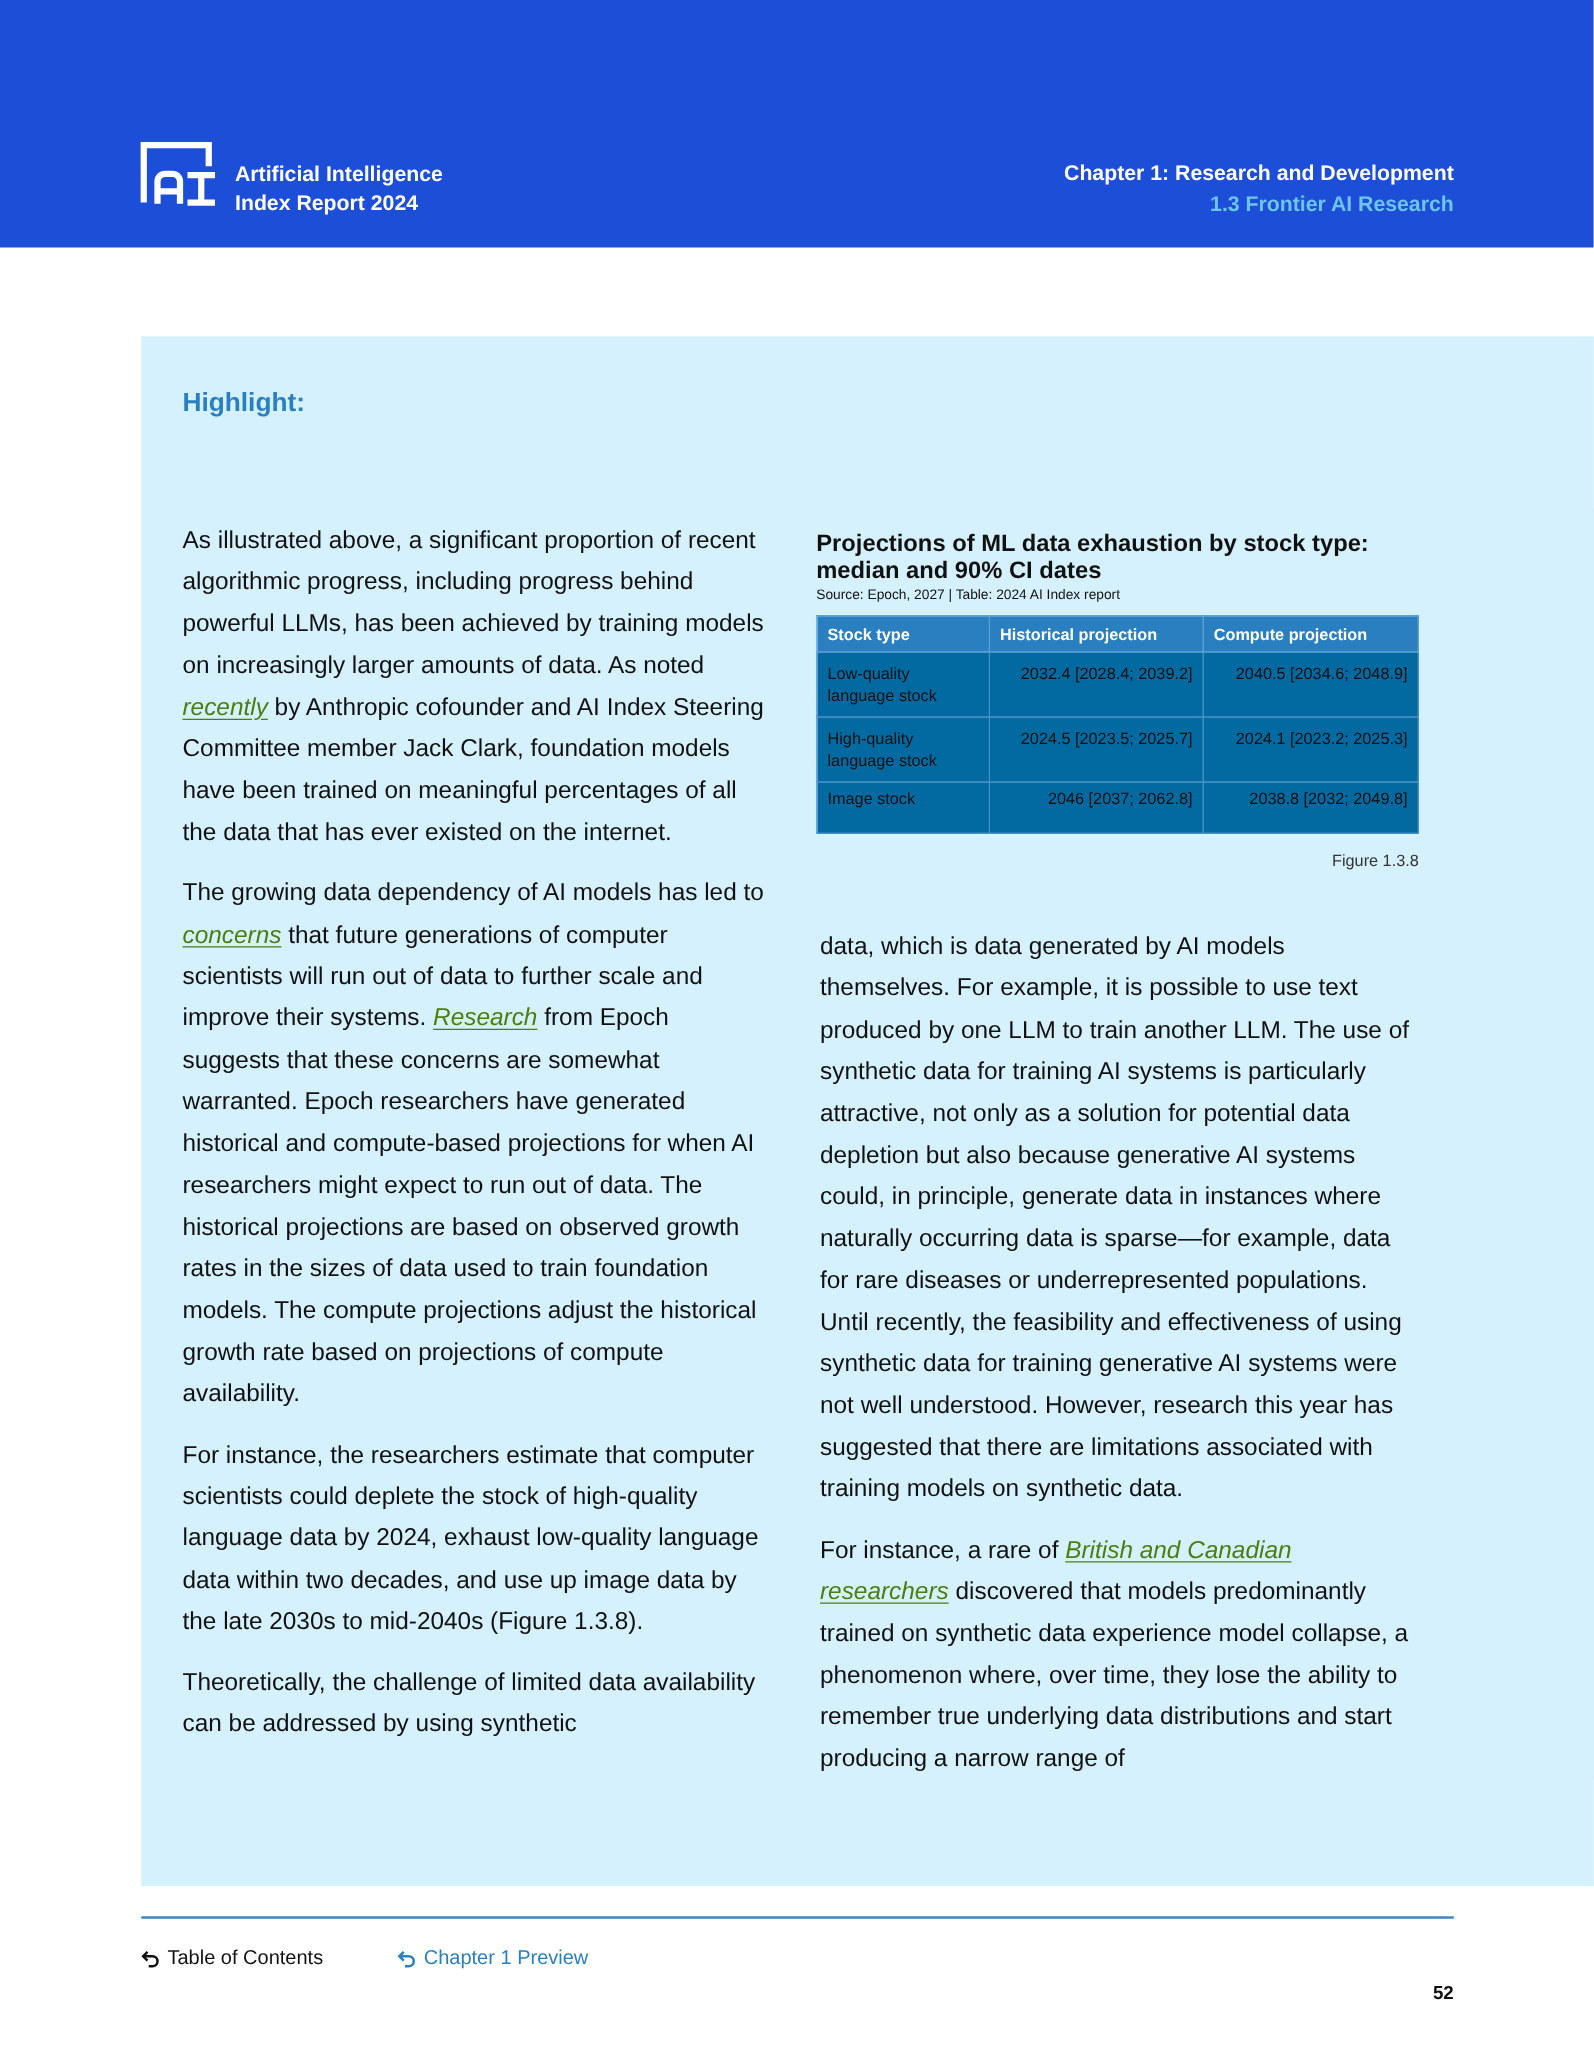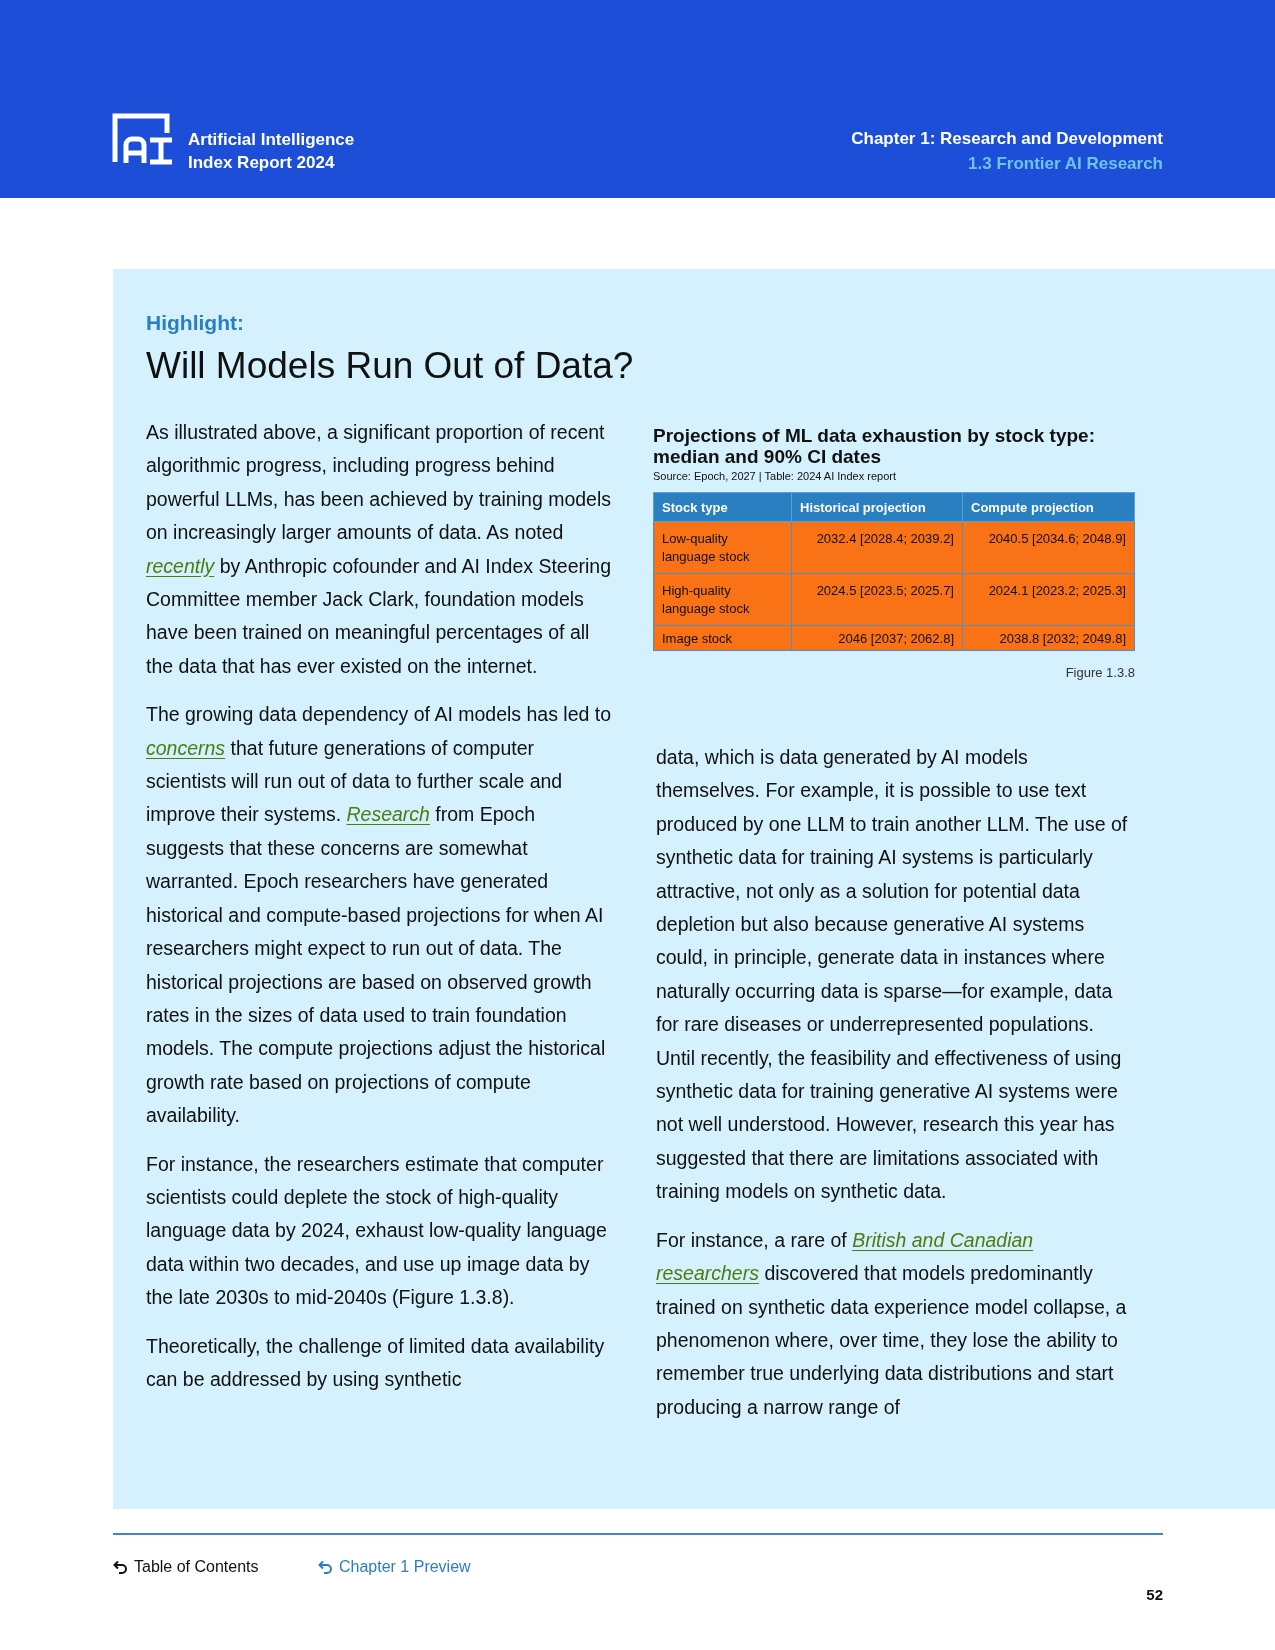--- a/index.html
+++ b/index.html
@@ -24,21 +24,21 @@
   .col a { color: #4d7c0f; text-decoration: underline; text-underline-offset: 3px; font-style: italic; }
   .col-left { left: 33px; top: 147px; width: 470px; }
   .col-right { left: 543px; top: 472px; width: 475px; }
 
   
   .figure { position: absolute; left: 540px; top: 156px; width: 482px; }
   .fig-title { font-weight: bold; font-size: 19px; line-height: 21px; color: #111111; }
   .fig-source { font-size: 11px; margin-top: 3px; color: #111111; }
   table.fig-table { margin-top: 10px; width: 482px; border-collapse: collapse; font-size: 13px; }
   .fig-table th { background: #2a7fc1; color: #ffffff; text-align: left; font-weight: bold; font-size: 13px; padding: 6px 8px; border: 1px solid #5aa2d6; height: 29px; }
-  .fig-table td { background: #f97316; border: 1px solid #4a90c8; vertical-align: top; padding: 8px 8px 6px 8px; line-height: 18px; }
+  .fig-table td { background: #0369a1; border: 1px solid #4a90c8; vertical-align: top; padding: 8px 8px 6px 8px; line-height: 18px; }
   .fig-table td.num { text-align: right; }
   .fig-table td.stock { width: 138px; }
   .fig-table td.hist { width: 171px; }
   .fig-caption { text-align: right; font-size: 13px; margin-top: 14px; color: #333333; }
 
   
   .footer-rule { position: absolute; left: 113px; top: 1533px; width: 1050px; height: 2px; background: #3f86c4; }
   .footer-link { position: absolute; top: 1558px; font-size: 16px; font-weight: normal; display: flex; align-items: center; gap: 6px; }
   .footer-toc { left: 112px; color: #111111; }
   .footer-ch { left: 317px; color: #2a7fc1; }
@@ -61,21 +61,20 @@
       <div>Index Report 2024</div>
     </div>
     <div class="chapter">
       <span class="ch-title">Chapter 1: Research and Development</span>
       <span class="ch-section">1.3 Frontier AI Research</span>
     </div>
   </header>
 
   <section class="highlight">
     <div class="hl-label">Highlight:</div>
-    <h1 class="hl-title" style="font-weight:normal;">Will Models Run Out of Data?</h1>
 
     <div class="col col-left">
       <p><span>As illustrated above, a significant proportion of recent algorithmic progress, including progress behind powerful LLMs, has been achieved by training models on increasingly larger amounts of data. As noted </span><a href="#">recently</a><span> by Anthropic cofounder and AI Index Steering Committee member Jack Clark, foundation models have been trained on meaningful percentages of all the data that has ever existed on the internet.</span></p>
       <p><span>The growing data dependency of AI models has led to </span><a href="#">concerns</a><span> that future generations of computer scientists will run out of data to further scale and improve their systems. </span><a href="#">Research</a><span> from Epoch suggests that these concerns are somewhat warranted. Epoch researchers have generated historical and compute-based projections for when AI researchers might expect to run out of data. The historical projections are based on observed growth rates in the sizes of data used to train foundation models. The compute projections adjust the historical growth rate based on projections of compute availability.</span></p>
       <p><span>For instance, the researchers estimate that computer scientists could deplete the stock of high-quality language data by 2024, exhaust low-quality language data within two decades, and use up image data by the late 2030s to mid-2040s (Figure 1.3.8).</span></p>
       <p><span>Theoretically, the challenge of limited data availability can be addressed by using synthetic</span></p>
     </div>
 
     <div class="figure">
       <div class="fig-title">Projections of ML data exhaustion by stock type: median and 90% CI dates</div>
@@ -93,21 +92,21 @@
             <td class="stock">Low-quality language stock</td>
             <td class="num hist">2032.4 [2028.4; 2039.2]</td>
             <td class="num">2040.5 [2034.6; 2048.9]</td>
           </tr>
           <tr style="height:52px;">
             <td class="stock">High-quality language stock</td>
             <td class="num hist">2024.5 [2023.5; 2025.7]</td>
             <td class="num">2024.1 [2023.2; 2025.3]</td>
           </tr>
           <tr>
-            <td class="stock" style="padding-top:4px;padding-bottom:2px;">Image stock</td>
+            <td class="stock" style="padding-top:4px;padding-bottom:18px;">Image stock</td>
             <td class="num hist" style="padding-top:4px;padding-bottom:2px;">2046 [2037; 2062.8]</td>
             <td class="num" style="padding-top:4px;padding-bottom:2px;">2038.8 [2032; 2049.8]</td>
           </tr>
         </tbody>
       </table>
       <div class="fig-caption">Figure 1.3.8</div>
     </div>
 
     <div class="col col-right">
       <p><span>data, which is data generated by AI models themselves. For example, it is possible to use text produced by one LLM to train another LLM. The use of synthetic data for training AI systems is particularly attractive, not only as a solution for potential data depletion but also because generative AI systems could, in principle, generate data in instances where naturally occurring data is sparse—for example, data for rare diseases or underrepresented populations. Until recently, the feasibility and effectiveness of using synthetic data for training generative AI systems were not well understood. However, research this year has suggested that there are limitations associated with training models on synthetic data.</span></p>

